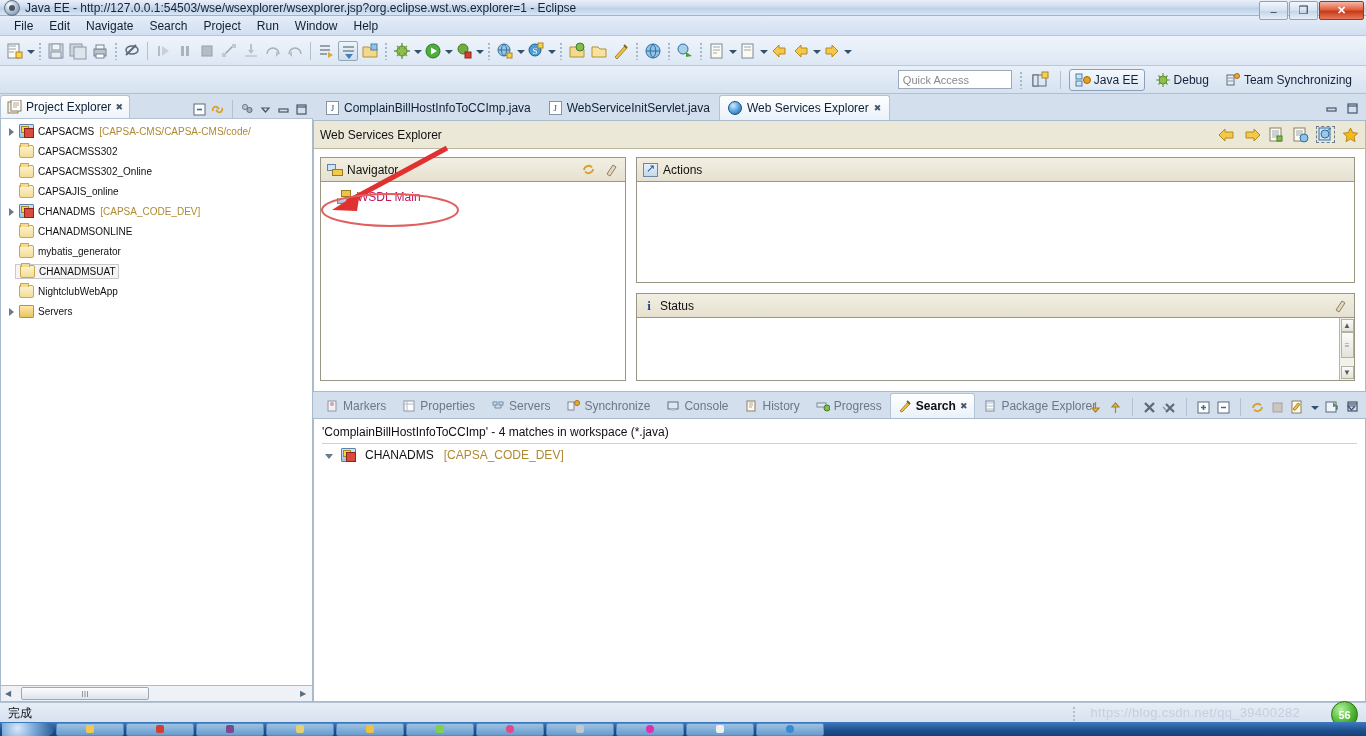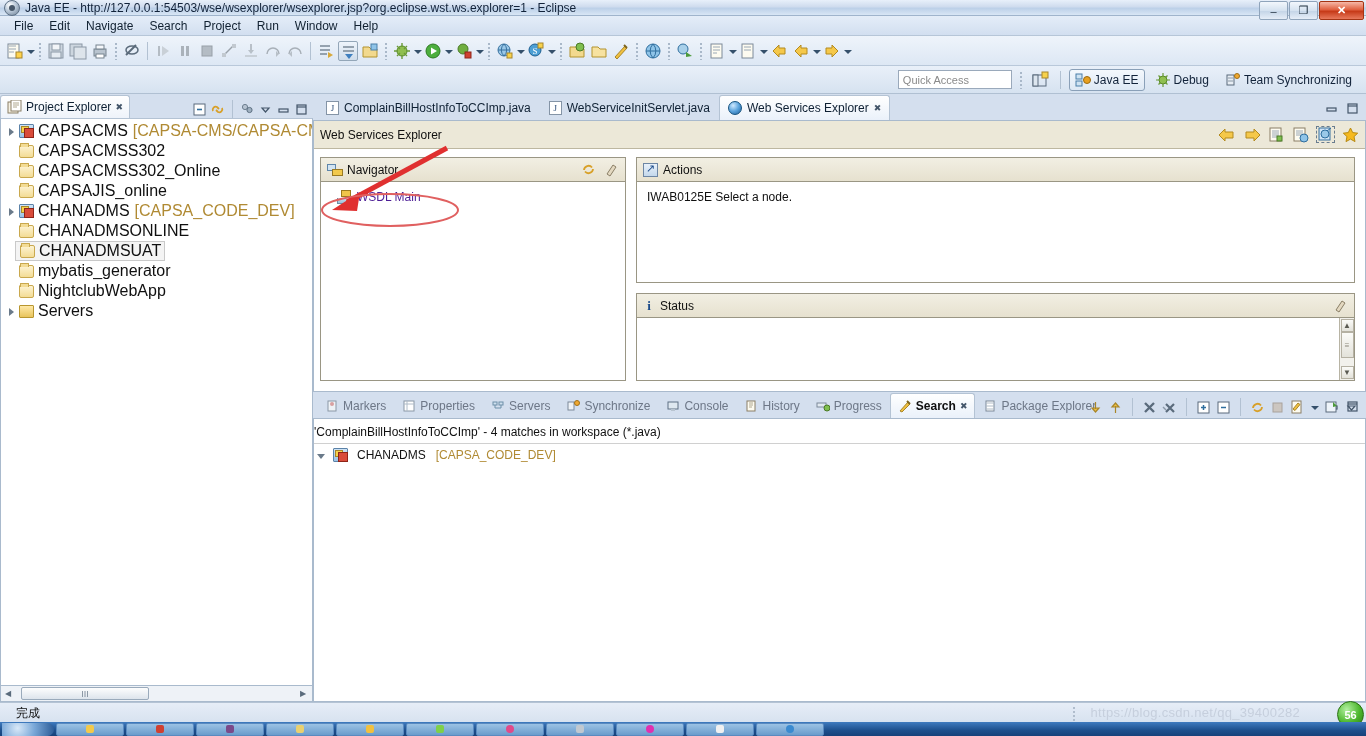--- a/index.html
+++ b/index.html
@@ -106,21 +106,21 @@
     border:1px solid #b4c3d4; border-bottom:none;
     border-radius:3px 3px 0 0; font-size:12px; color:#0e2033;
   }
   .view-tools{ margin-left:auto; display:flex; align-items:center; gap:3px; padding-right:4px;}
   .mini-ic{ width:15px; height:15px; position:relative; }
 
   .tree{
     flex:1; background:#ffffff; border:1px solid #a9bacd; border-top-color:#b4c3d4;
     overflow:hidden; padding-top:2px;
   }
-  .tree-row{ height:20px; display:flex; align-items:center; padding-left:4px; font-size:16px; color:#101010; white-space:nowrap;}
+  .tree-row{ height:20px; display:flex; align-items:center; padding-left:4px; font-size:10px; color:#101010; white-space:nowrap;}
   .tree-row.sel .lbl-box{ border:1px solid #c9c9c9; background:#f4f4f4; padding:0 3px; margin-left:-3px;}
   .twisty{ width:13px; height:13px; position:relative; flex:none;}
   .twisty.open::after,.twisty.closed::after{
     content:""; position:absolute; left:4px; top:3px;
     border-top:4px solid transparent; border-bottom:4px solid transparent;
     border-left:5px solid #6a7a8a;
   }
   .twisty.open::after{
     left:3px; top:5px; border-left:4px solid transparent; border-right:4px solid transparent;
     border-top:5px solid #6a7a8a; border-bottom:none;
@@ -208,21 +208,21 @@
   .panel-head{
     height:24px; background:linear-gradient(180deg,#f2efe3 0%,#e6e1cf 100%);
     border-bottom:1px solid #9a9684;
     display:flex; align-items:center; padding:0 6px; gap:5px;
   }
   .panel-title{ font-size:12px; color:#101010; }
   .panel-head-tools{ margin-left:auto; display:flex; align-items:center; gap:8px;}
   .panel-body{ flex:1; background:#fff; padding:8px 10px; font-size:12px; color:#101010; position:relative;}
 
   .nav-panel{ width:306px; }
-  .nav-node{ display:flex; align-items:center; gap:5px; font-size:12px; color:#4c1d95; padding-left:6px;}
+  .nav-node{ display:flex; align-items:center; gap:5px; font-size:12px; color:#be185d; padding-left:6px;}
   .wsdl-ic{
     width:15px; height:14px; position:relative; flex:none;
   }
   .wsdl-ic::before{
     content:""; position:absolute; left:4px; top:0; width:8px; height:5px;
     background:#f0c449; border:1px solid #9b7a1d;
   }
   .wsdl-ic::after{
     content:""; position:absolute; left:0; bottom:0; width:15px; height:5px;
     border:1px solid #6b8ea8; border-top:none;
@@ -264,42 +264,42 @@
     display:flex; align-items:center; gap:4px; height:25px; padding:0 7px;
     font-size:12px; color:#6d7787; border:1px solid transparent; border-bottom:none;
     border-radius:3px 3px 0 0; white-space:nowrap;
   }
   .bv-tab.active{
     background:linear-gradient(180deg,#ffffff 0%,#eaf1fa 100%);
     border-color:#b4c3d4; color:#101010; font-weight:bold;
   }
   .bv-tools{ margin-left:auto; display:flex; align-items:center; gap:5px; padding-right:6px; padding-bottom:4px;}
   .bv-body{
-    flex:1; background:#fff; border:1px solid #a9bacd; padding:6px 0;
+    flex:1; background:#fff; border:1px solid #a9bacd; padding:6px 8px;
     font-size:12px; color:#101010;
   }
   .bv-sep{ height:1px; background:#d0d0d0; margin:4px 0 4px 0;}
   .bv-row{ display:flex; align-items:center; gap:5px; font-size:12px; }
 
   
   .statusbar{
-    height:22px; width:100%; display:flex; align-items:center; padding-left:16px;
+    height:22px; width:100%; display:flex; align-items:center; padding-left:8px;
     background:linear-gradient(180deg,#e6edf7 0%,#d6e1ef 100%);
     border-top:1px solid #b4c3d4; font-size:12px; color:#101010;
     position:relative;
   }
   .watermark{
     position:absolute; right:66px; top:2px; font-size:13px; color:#c6cfdd;
     letter-spacing:.3px; white-space:nowrap;
   }
   .sb-dots{ position:absolute; right:290px; top:3px; width:4px; height:16px;
     background-image:radial-gradient(#b0bdcd 40%, transparent 41%);
     background-size:4px 4px; background-repeat:repeat-y;}
   .green-badge{
-    position:absolute; right:2px; top:-2px; width:27px; height:27px; border-radius:50%;
+    position:absolute; right:8px; top:-2px; width:27px; height:27px; border-radius:50%;
     background:radial-gradient(circle at 35% 30%, #b2f0a0 0%, #4bb62c 55%, #2b7a16 100%);
     border:1px solid #27700f; color:#fff; font-size:11px; font-weight:bold;
     display:flex; align-items:center; justify-content:center;
   }
 
   
   .taskbar{
     height:14px; width:100%; position:absolute; bottom:0; left:0;
     background:linear-gradient(180deg,#3f7bbf 0%,#1d4f8c 60%,#16417a 100%);
     display:flex; align-items:center; gap:2px; padding-left:2px;
@@ -675,32 +675,32 @@
               <span class="tree-sub">[CAPSA_CODE_DEV]</span>
             </span>
           </div>
           <div class="tree-row">
             <span class="twisty none"></span>
             <span class="lbl-box" style="display: flex; align-items: center;">
               <span class="folder-ic"></span>
               <span>CHANADMSONLINE</span>
             </span>
           </div>
+          <div class="tree-row">
+            <span class="twisty none"></span>
+            <span class="lbl-box" style="display: flex; align-items: center;">
+              <span class="folder-ic"></span>
+              <span>mybatis_generator</span>
+            </span>
+          </div>
           <div class="tree-row sel">
             <span class="twisty none"></span>
             <span class="lbl-box" style="display: flex; align-items: center;">
               <span class="folder-ic"></span>
               <span>CHANADMSUAT</span>
-            </span>
-          </div>
-          <div class="tree-row">
-            <span class="twisty none"></span>
-            <span class="lbl-box" style="display: flex; align-items: center;">
-              <span class="folder-ic"></span>
-              <span>mybatis_generator</span>
             </span>
           </div>
           <div class="tree-row">
             <span class="twisty none"></span>
             <span class="lbl-box" style="display: flex; align-items: center;">
               <span class="folder-ic"></span>
               <span>NightclubWebApp</span>
             </span>
           </div>
           <div class="tree-row">
@@ -820,23 +820,20 @@
               <span>WSDL Main</span>
             </div>
           </div>
         </div>
 
         <div class="right-col">
           <div class="panel actions-panel">
             <div class="panel-head">
               <span class="arrow-ic"></span>
               <span class="panel-title">Actions</span>
-            </div>
-            <div class="panel-body">
-              <span>IWAB0125E Select a node.</span>
             </div>
           </div>
 
           <div class="panel status-panel">
             <div class="panel-head">
               <span class="info-ic">i</span>
               <span class="panel-title">Status</span>
               <div class="panel-head-tools">
                 <span class="mini-ic">
                   <svg width="15" height="15" viewBox="0 0 15 15">

